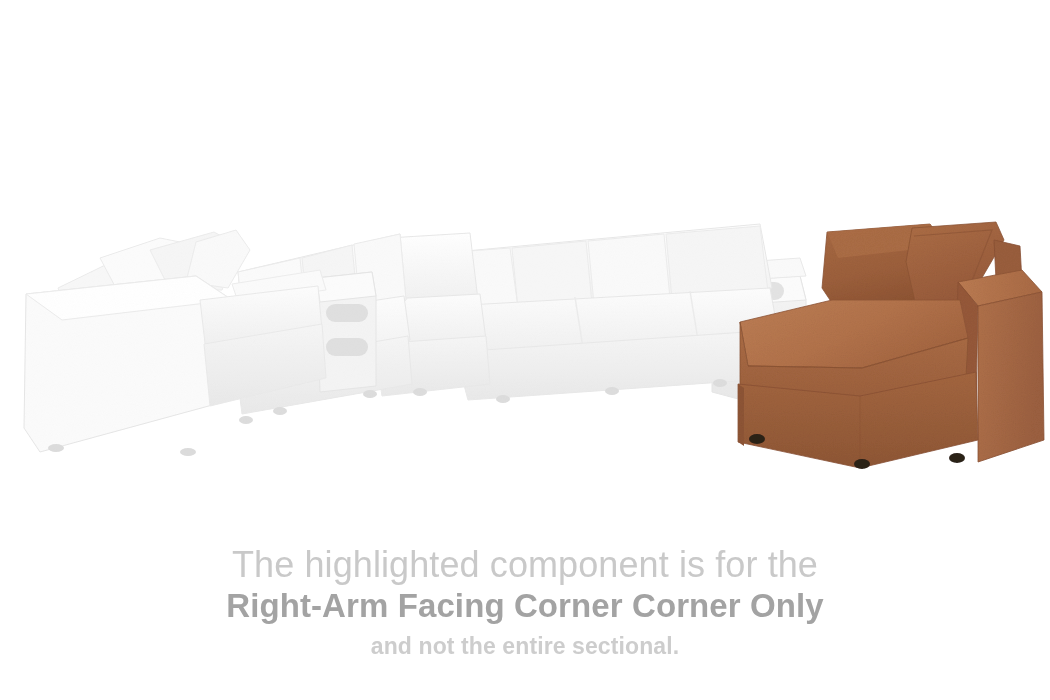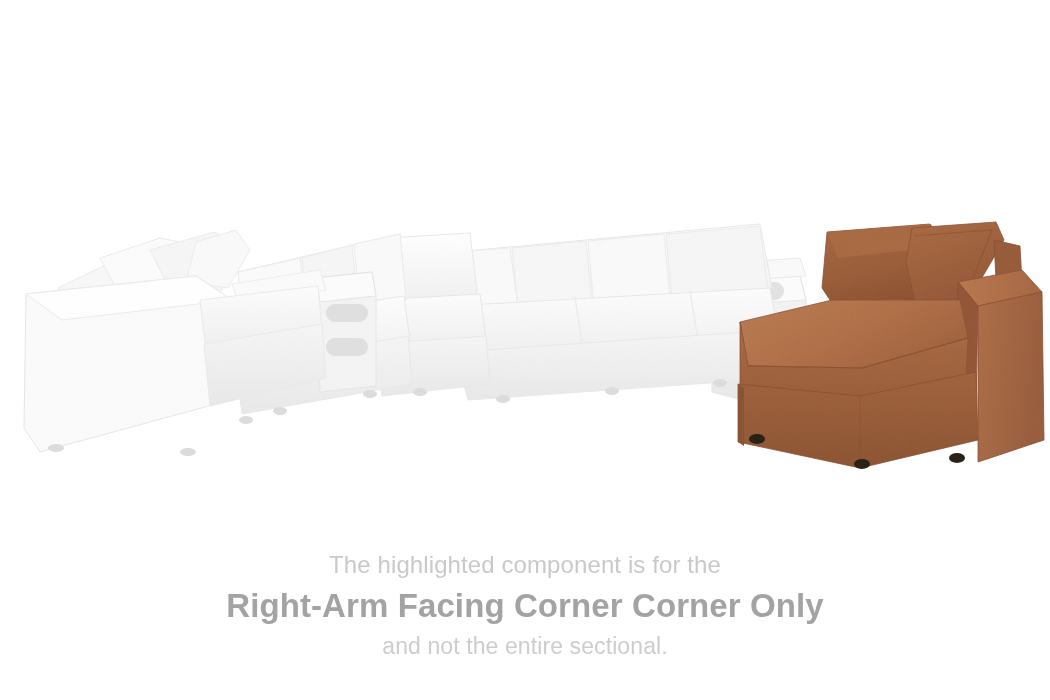--- a/index.html
+++ b/index.html
@@ -35,40 +35,40 @@
 
   
   #caption {
     position: absolute;
     left: 0;
     top: 548px;
     width: 1050px;
     text-align: center;
   }
   .cap-line-top {
-    font-size: 24px;
+    font-size: 36px;
     line-height: 34px;
     font-weight: 400;
     color: #c9c9c9;
     letter-spacing: 0.1px;
     white-space: nowrap;
   }
   .cap-line-main {
     font-size: 33px;
     line-height: 42px;
     font-weight: 700;
     color: #a3a3a3;
     letter-spacing: 0.1px;
     white-space: nowrap;
     margin-top: 3px;
   }
   .cap-line-bottom {
     font-size: 23px;
     line-height: 30px;
-    font-weight: 400;
+    font-weight: 700;
     color: #cdcdcd;
     letter-spacing: 0.1px;
     white-space: nowrap;
     margin-top: 4px;
   }
 </style>
 </head>
 <body>
 
 <div id="screen">

